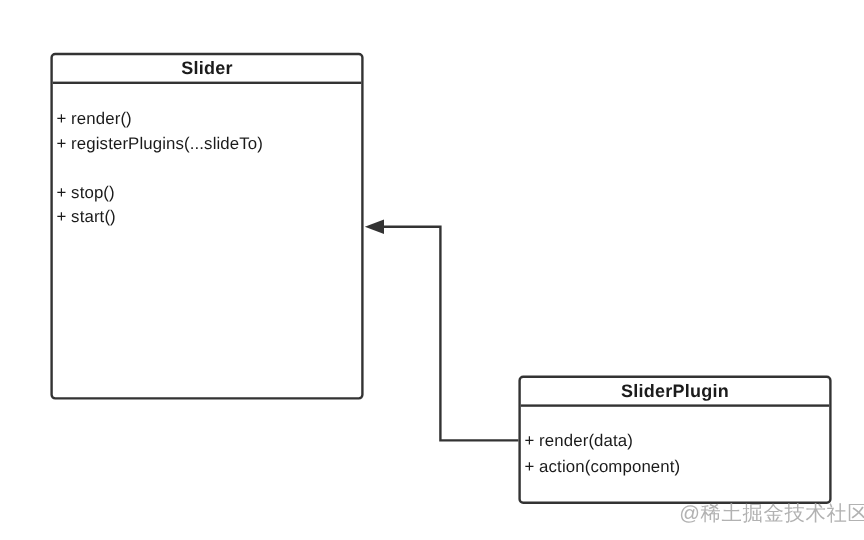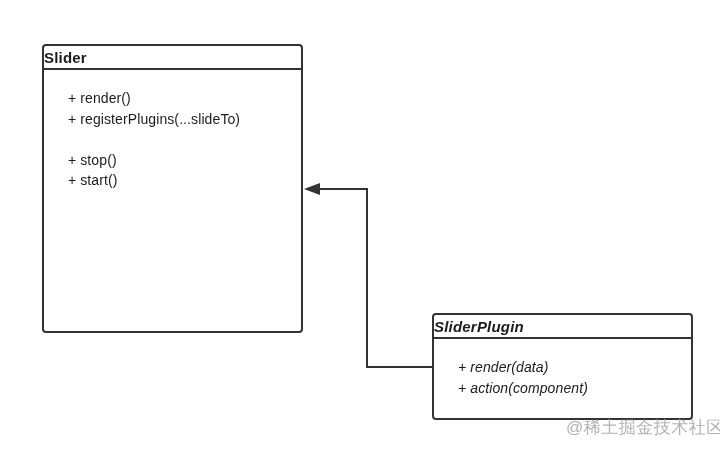--- a/index.html
+++ b/index.html
@@ -19,32 +19,33 @@
     border: 2px solid #333333;
     border-radius: 4px;
     color: #1b1b1b;
   }
   .uml-class.slider {
     left: 42px; top: 44px;
     width: 261px; height: 289px;
   }
   .uml-class.slider-plugin {
     left: 432px; top: 313px;
-    width: 261px; height: 107px; font-style: italic;
+    width: 261px; height: 107px;
   }
   .uml-title {
     height: 24px;
     line-height: 24px;
+    text-align: center;
     font-weight: bold;
     font-size: 15px;
     border-bottom: 2px solid #333333;
     letter-spacing: 0.2px;
   }
   .uml-body {
-    padding: 18px 6px 0 24px;
+    padding: 18px 6px 0 3px;
     font-size: 14px;
   }
   .uml-section { margin-bottom: 20.5px; }
   .uml-section:last-child { margin-bottom: 0; }
   .uml-line {
     line-height: 20.5px;
     white-space: nowrap;
     letter-spacing: 0.1px;
   }
   .connector-svg {

